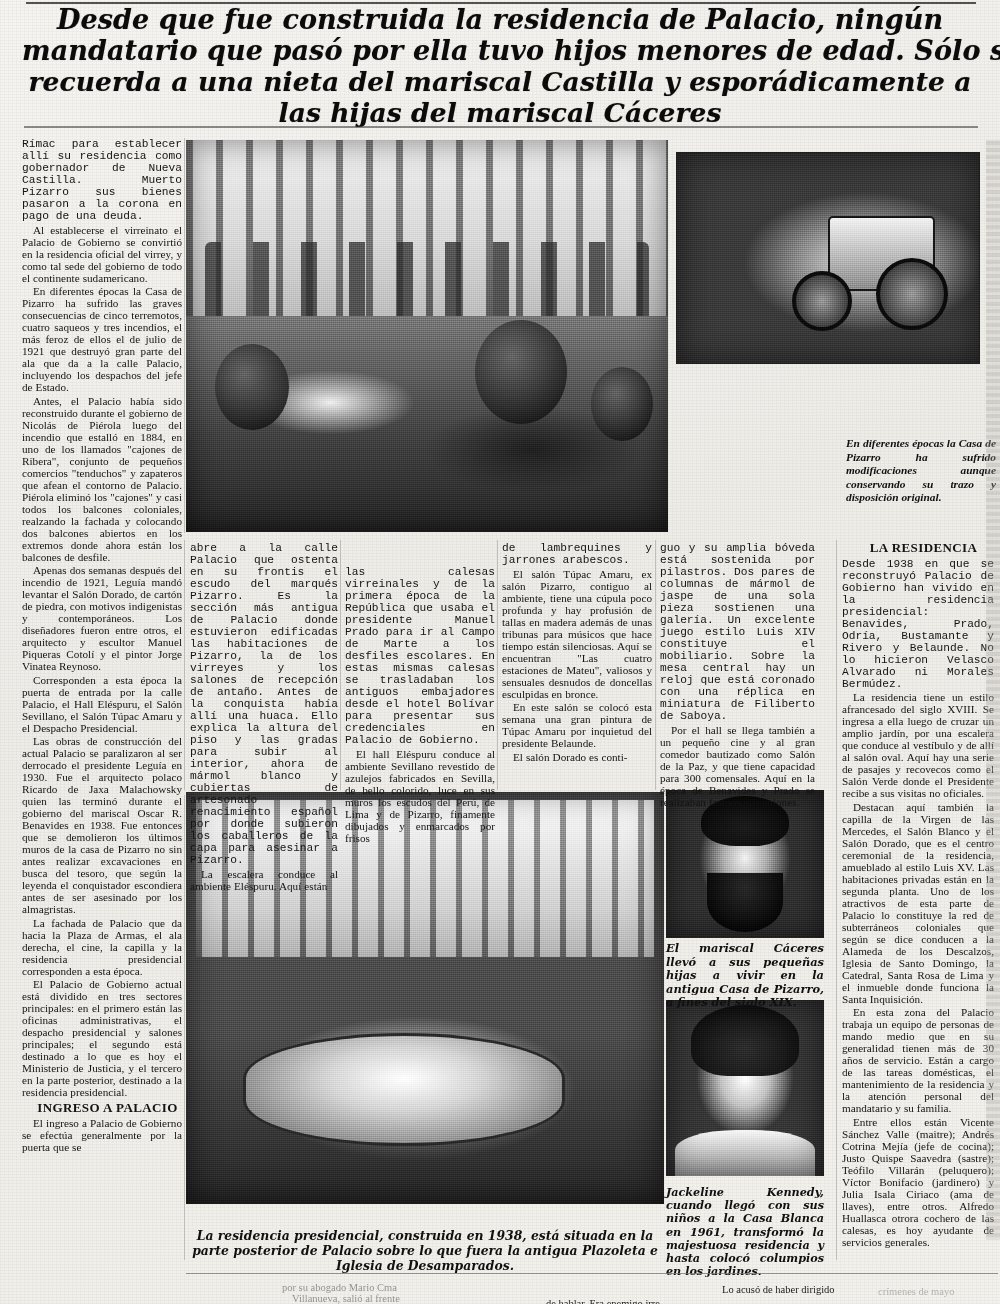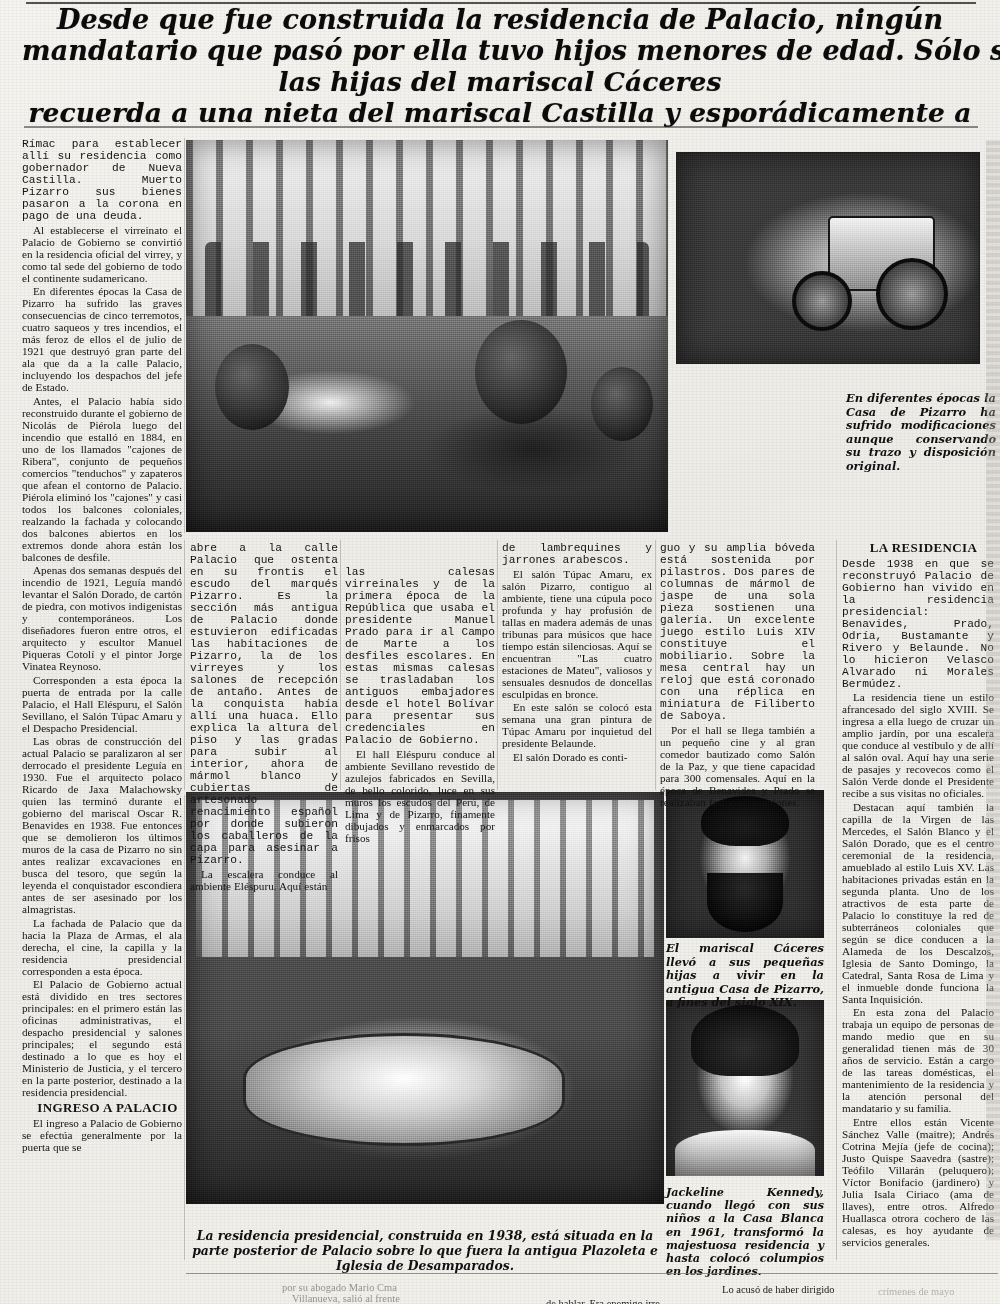--- a/index.html
+++ b/index.html
@@ -189,22 +189,22 @@
   }
 
   
   .caption{
     position:absolute;
     font-family:"DejaVu Serif",serif;
     font-style:italic;font-weight:700;
     color:#101010;
   }
   #cap-diferentes{
-    left:846px;top:392px;width:150px;
-    font-size:11.4px;line-height:13.6px;text-align:justify;
+    left:846px;top:437px;width:150px;
+    font-size:11.4px;line-height:13.6px;text-align:justify;font-family:Liberation Serif, serif;
   }
   #cap-residencia{
     left:186px;top:1228px;width:478px;
     font-size:12.4px;line-height:15px;text-align:center;
   }
   #cap-caceres{
     left:666px;top:942px;width:158px;
     font-size:11.4px;line-height:13.6px;text-align:justify;
   }
   #cap-jackie{
@@ -235,22 +235,22 @@
 </head>
 <body>
 
 <div class="page"></div>
 
 <div class="rule-top"></div>
 
 <div id="headline">
   <span class="l l1">Desde que fue construida la residencia de Palacio, ningún</span>
   <span class="l l2">mandatario que pasó por ella tuvo hijos menores de edad. Sólo se</span>
+  <span class="l l3">recuerda a una nieta del mariscal Castilla y esporádicamente a</span>
   <span class="l l4">las hijas del mariscal Cáceres</span>
-  <span class="l l3">recuerda a una nieta del mariscal Castilla y esporádicamente a</span>
 </div>
 <div class="rule-head"></div>
 
 <div class="photo" id="photo-courtyard">
   <div class="bldg"></div>
   <div class="arcade"></div>
   <div class="garden"></div>
   <div class="tree" style="left:6%;top:52%;width:74px;height:86px;"></div>
   <div class="tree" style="left:60%;top:46%;width:92px;height:104px;"></div>
   <div class="tree" style="left:84%;top:58%;width:62px;height:74px;"></div>

